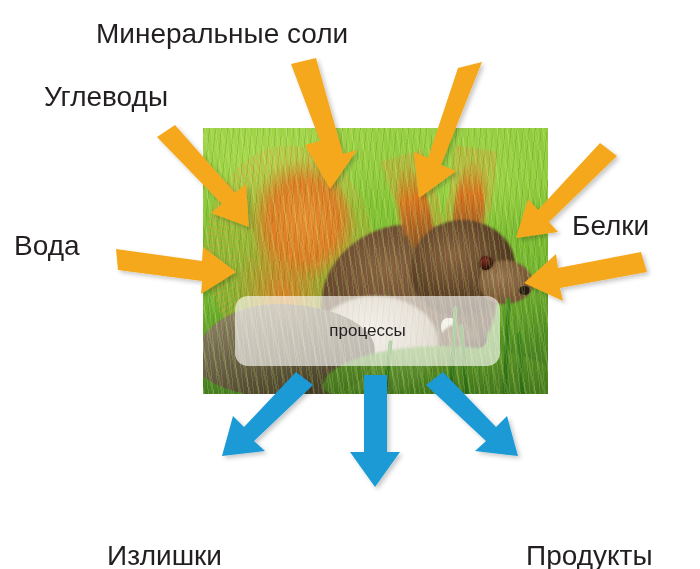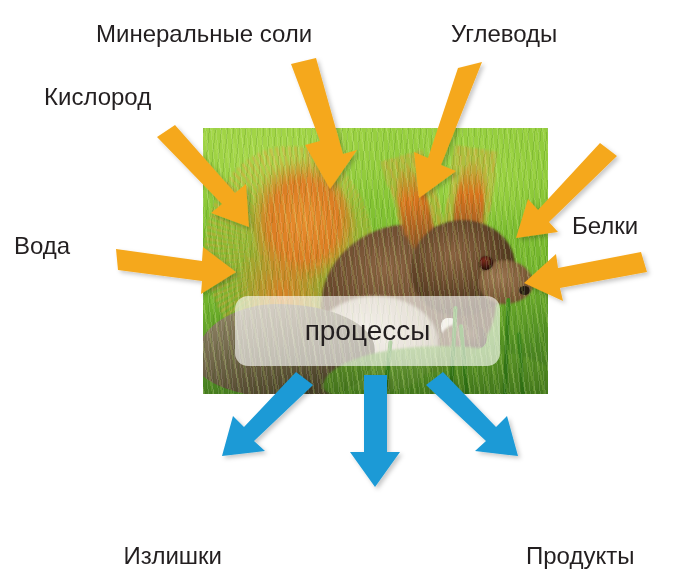--- a/index.html
+++ b/index.html
@@ -15,21 +15,21 @@
     background: #ffffff;
     overflow: hidden;
     font-family: "Liberation Sans", sans-serif;
   }
 
   
   .label {
     position: absolute;
     color: #231f20;
     font-family: "Liberation Sans", sans-serif;
-    font-size: 24px;
+    font-size: 28px;
     line-height: 32px;
     white-space: pre;
     letter-spacing: 0px;
   }
   .label.ralign { text-align: right; }
   .label.lalign { text-align: left; }
 
   #lbl-mineral  { left: 96px;  top: 18px;  }
   #lbl-carb     { left: 451px; top: 18px;  }
   #lbl-oxygen   { left: 44px;  top: 81px;  }
@@ -254,21 +254,21 @@
     background: rgba(255,255,255,0.62);
     display: flex;
     flex-direction: column;
     align-items: center;
     justify-content: center;
     gap: 2px;
   }
   #caption-box span {
     color: #231f20;
     font-family: "Liberation Sans", sans-serif;
-    font-size: 28px;
+    font-size: 17px;
     line-height: 26px;
     white-space: nowrap;
   }
 
   
   #arrows {
     position: absolute;
     left: 0; top: 0;
     width: 700px; height: 569px;
     pointer-events: none;
@@ -357,23 +357,22 @@
       <polygon points="364,375 387,375 387,452 400,452 375,487 350,452 364,452" fill="#1B9AD6"></polygon>
     </g>
 
     <g filter="url(#sh)">
       <polygon points="443,372 426,385 486,441 475,451 518,456 507,416 496,427" fill="#1B9AD6"></polygon>
     </g>
   </svg>
 
   <div class="label" id="lbl-mineral">Минеральные соли</div>
 
-  <div class="label" id="lbl-carb">Углеводы</div>
-
-  <div class="label" id="lbl-oxygen">Кислород</div>
+
+  <div class="label" id="lbl-oxygen">Углеводы</div>
 
 
   <div class="label" id="lbl-water">Вода</div>
 
   <div class="label" id="lbl-proteins">Белки</div>
 
   <div class="label ralign" id="lbl-excess">
     <div>Излишки</div>
     
   </div>

